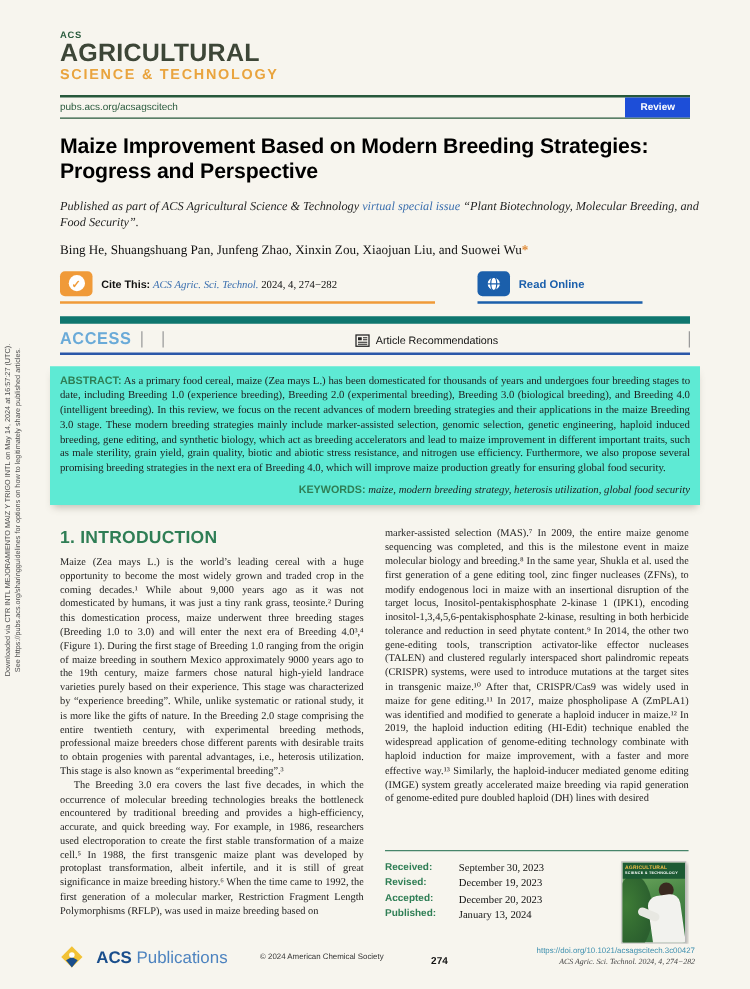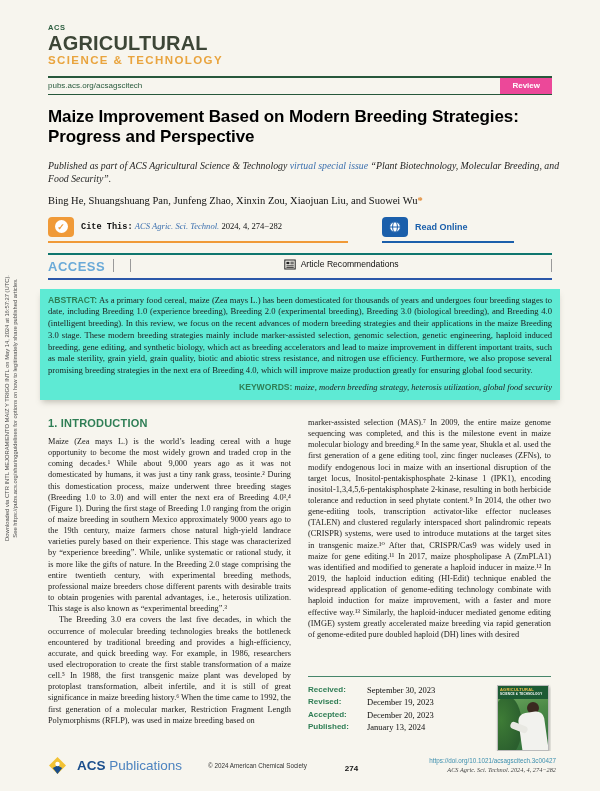--- a/index.html
+++ b/index.html
@@ -28,70 +28,70 @@
   .masthead .acs { font-size:7.5px; font-weight:bold; color:#2c5d3f; letter-spacing:.6px; }
   .masthead .jname { font-size:20px; font-weight:bold; color:#3d4637; letter-spacing:.2px; margin-top:1px; }
   .masthead .jsub { font-size:11.5px; font-weight:bold; color:#e9a43e; letter-spacing:1.4px; margin-top:2px; }
 
   
   .journal-bar {
     margin-top:10px; border-top:2.5px solid #27583b; border-bottom:1.5px solid #27583b;
     display:flex; justify-content:space-between; align-items:stretch;
   }
   .journal-bar .url { font-size:8px; color:#27583b; padding:3px 0 4px; }
-  .journal-bar .badge { font-size:8px; font-weight:bold; color:#fff; background:#ec4899; padding:3px 12px 4px; }
+  .journal-bar .badge { font-size:8px; font-weight:bold; color:#fff; background:#1d4ed8; padding:3px 12px 4px; }
 
   
   .title { margin-top:12px; font-size:17px; font-weight:bold; color:#000; line-height:1.18; letter-spacing:-.1px; width:520px; }
   .published { margin-top:12px; font-size:9.8px; font-style:italic; color:#1f1f1f; width:520px; line-height:1.35; }
   .published .vsi { color:#3b6fae; }
   .authors { margin-top:9px; font-size:10.5px; color:#111; }
   .authors .mark { color:#e0862f; font-weight:bold; }
 
   
   .cite-row { margin-top:11px; display:flex; align-items:flex-end; }
   .cite-box {
     display:flex; align-items:center; gap:7px; width:300px;
     border-bottom:2.5px solid #f09a38; padding-bottom:4px; cursor:pointer;
   }
   .cite-badge { width:26px; height:20px; background:#f09a38; border-radius:4px; display:flex; align-items:center; justify-content:center; flex:0 0 auto; }
   .cite-badge .circ { width:13px; height:13px; background:#fff; border-radius:50%; display:flex; align-items:center; justify-content:center; font-size:9px; font-weight:bold; color:#f09a38; font-family:"Liberation Sans",sans-serif; }
   .cite-text { font-size:8.6px; white-space:nowrap; }
-  .cite-text .lbl { font-family:Liberation Mono, monospace; font-weight:bold; color:#111; }
+  .cite-text .lbl { font-family:Liberation Sans, sans-serif; font-weight:bold; color:#111; }
   .cite-text .jrn { font-style:italic; color:#3b6fae; }
   .cite-text .vol { color:#111; }
   .read-box { display:flex; align-items:center; gap:7px; margin-left:34px; border-bottom:2.5px solid #1b5fab; padding-bottom:4px; width:132px; cursor:pointer; }
   .read-badge { width:26px; height:20px; background:#1b5fab; border-radius:4px; display:flex; align-items:center; justify-content:center; }
   .read-label { font-family:"Liberation Sans",sans-serif; font-size:9px; font-weight:bold; color:#1b5fab; }
 
   
   .access-bar {
-    margin-top:10px; border-top:2px solid #0f766e; border-bottom:2px solid #2b57a8;
-    display:flex; align-items:flex-start; padding:4px 0;
+    margin-top:10px; border-top:6px solid #0f766e; border-bottom:2px solid #2b57a8;
+    display:flex; align-items:flex-end; padding:4px 0;
   }
   .access-label { font-family:"Liberation Sans",sans-serif; font-size:13px; font-weight:bold; color:#6aaad8; letter-spacing:.5px; transform:scaleY(1.05); cursor:pointer; }
   .vsep { width:1px; height:13px; background:#9a9a9a; margin:0 8px; }
   .vsep.end { margin-right:0; }
   .access-item { flex:1; display:flex; align-items:center; justify-content:center; gap:5px; font-family:"Liberation Sans",sans-serif; font-size:8.6px; color:#111; cursor:pointer; }
 
   
   .abstract-panel {
     margin:9px -8px 0; padding:6px 8px 8px; background:#5eead4;
     box-shadow:0 4px 6px -2px rgba(90,85,70,.35);
   }
   .abstract-text { font-size:8.6px; line-height:1.37; text-align:justify; color:#1d1d1d; }
   .abs-label { font-family:"Liberation Sans",sans-serif; font-weight:bold; color:#2f7e55; }
   .keywords { margin-top:5px; font-size:8.6px;text-align:right; }
   .kw-label { font-family:"Liberation Sans",sans-serif; font-weight:bold; color:#2f7e55; }
   .kw-text { font-style:italic; color:#1d1d1d; }
 
   
   .columns { margin-top:17px; display:flex; gap:17px; }
   .col { width:243px; height:334px; overflow:hidden; position:relative; }
-  .section-heading { font-family:"Liberation Sans",sans-serif; font-size:11px; font-weight:bold; color:#2f7e55; margin-bottom:7px; letter-spacing:.2px; }
+  .section-heading { font-family:"Liberation Sans",sans-serif; font-size:14px; font-weight:bold; color:#2f7e55; margin-bottom:7px; letter-spacing:.2px; }
   .para { font-size:8.3px; line-height:1.345; text-align:justify; color:#1c1c1c; }
   .para.indent { text-indent:11px; }
 
   
   .dates-section { position:absolute; bottom:0; left:0; right:0; background:#f7f5ee; padding-top:5px; border-top:1.2px solid #46856a; }
   .dates-flex { display:flex; justify-content:space-between; align-items:flex-start; padding-top:3px; }
   .dates-table { }
   .date-row { display:flex; margin-bottom:2.5px; }
   .date-label { font-family:"Liberation Sans",sans-serif; font-size:8px; font-weight:bold; color:#2f7e55; width:59px; }
   .date-value { font-size:8.5px; color:#111; }

